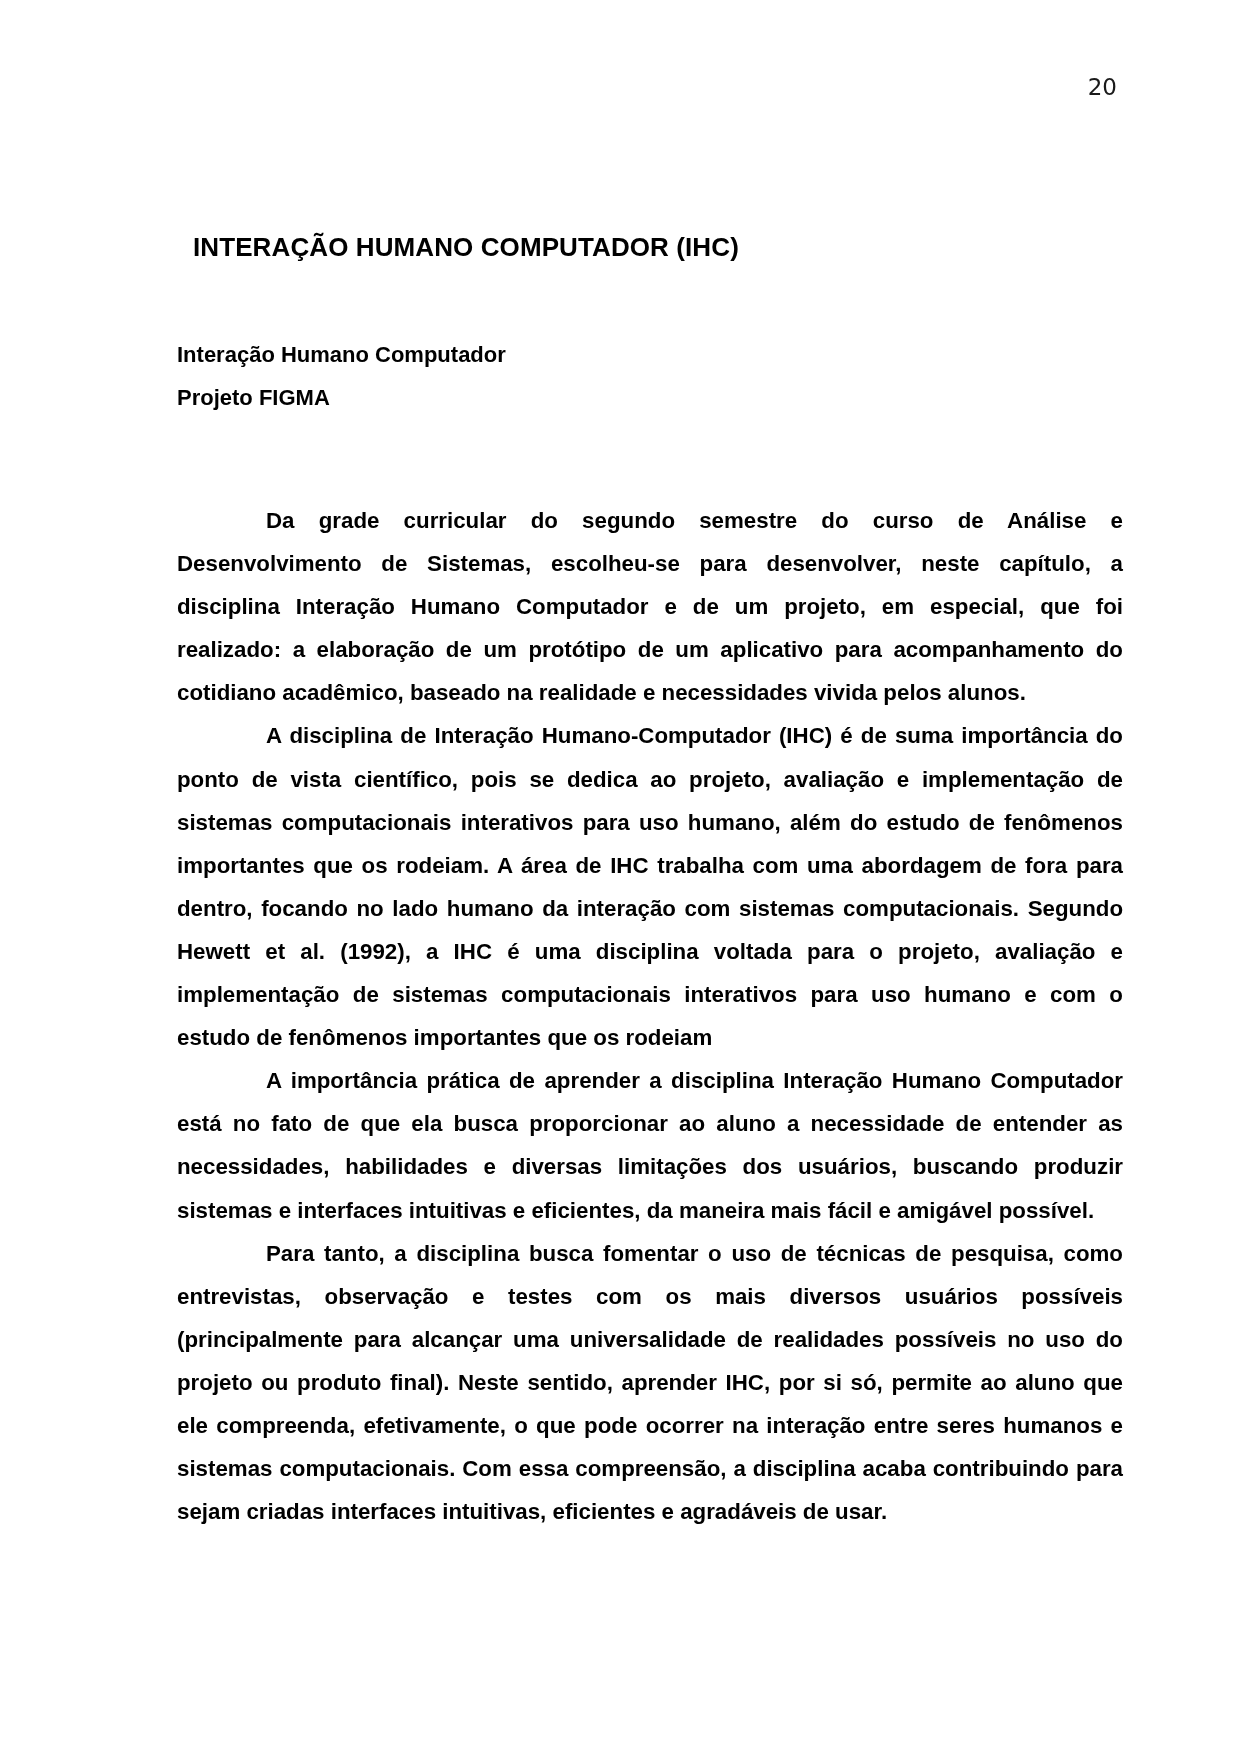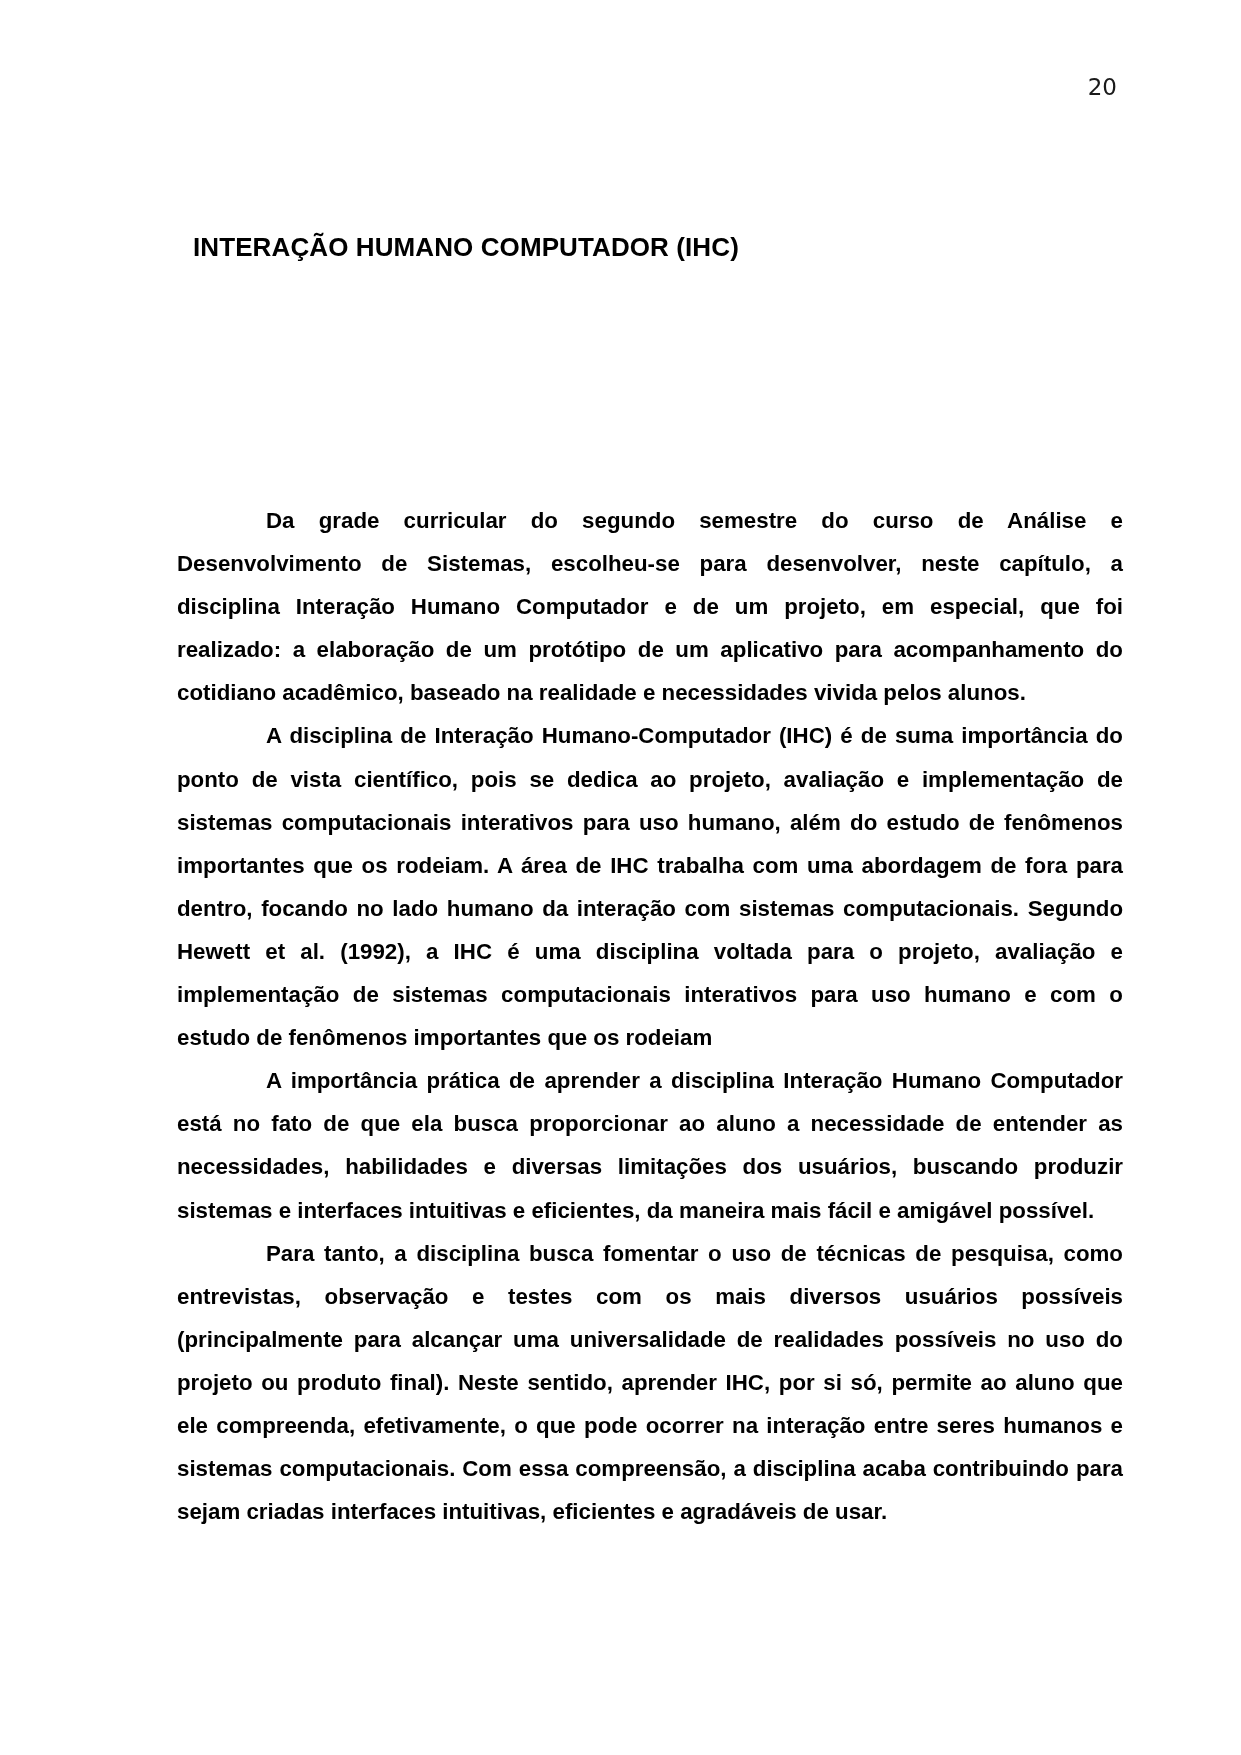--- a/index.html
+++ b/index.html
@@ -57,20 +57,22 @@
     }
   </style>
 </head>
 <body>
 
 <div class="page-number">20</div>
 
 <h1 class="chapter-title">INTERAÇÃO HUMANO COMPUTADOR (IHC)</h1>
 
 <div class="subheads">
+  <div>Interação Humano Computador</div>
+  <div>Projeto FIGMA</div>
 </div>
 
 <div class="body-text">
   <p>Da grade curricular do segundo semestre do curso de Análise e Desenvolvimento de Sistemas, escolheu-se para desenvolver, neste capítulo, a disciplina Interação Humano Computador e de um projeto, em especial, que foi realizado: a elaboração de um protótipo de um aplicativo para acompanhamento do cotidiano acadêmico, baseado na realidade e necessidades vivida pelos alunos.</p>
   <p>A disciplina de Interação Humano-Computador (IHC) é de suma importância do ponto de vista científico, pois se dedica ao projeto, avaliação e implementação de sistemas computacionais interativos para uso humano, além do estudo de fenômenos importantes que os rodeiam. A área de IHC trabalha com uma abordagem de fora para dentro, focando no lado humano da interação com sistemas computacionais. Segundo Hewett et al. (1992), a IHC é uma disciplina voltada para o projeto, avaliação e implementação de sistemas computacionais interativos para uso humano e com o estudo de fenômenos importantes que os rodeiam</p>
   <p>A importância prática de aprender a disciplina Interação Humano Computador está no fato de que ela busca proporcionar ao aluno a necessidade de entender as necessidades, habilidades e diversas limitações dos usuários, buscando produzir sistemas e interfaces intuitivas e eficientes, da maneira mais fácil e amigável possível.</p>
   <p>Para tanto, a disciplina busca fomentar o uso de técnicas de pesquisa, como entrevistas, observação e testes com os mais diversos usuários possíveis (principalmente para alcançar uma universalidade de realidades possíveis no uso do projeto ou produto final). Neste sentido, aprender IHC, por si só, permite ao aluno que ele compreenda, efetivamente, o que pode ocorrer na interação entre seres humanos e sistemas computacionais. Com essa compreensão, a disciplina acaba contribuindo para sejam criadas interfaces intuitivas, eficientes e agradáveis de usar.</p>
 </div>
 
 </body></html>

